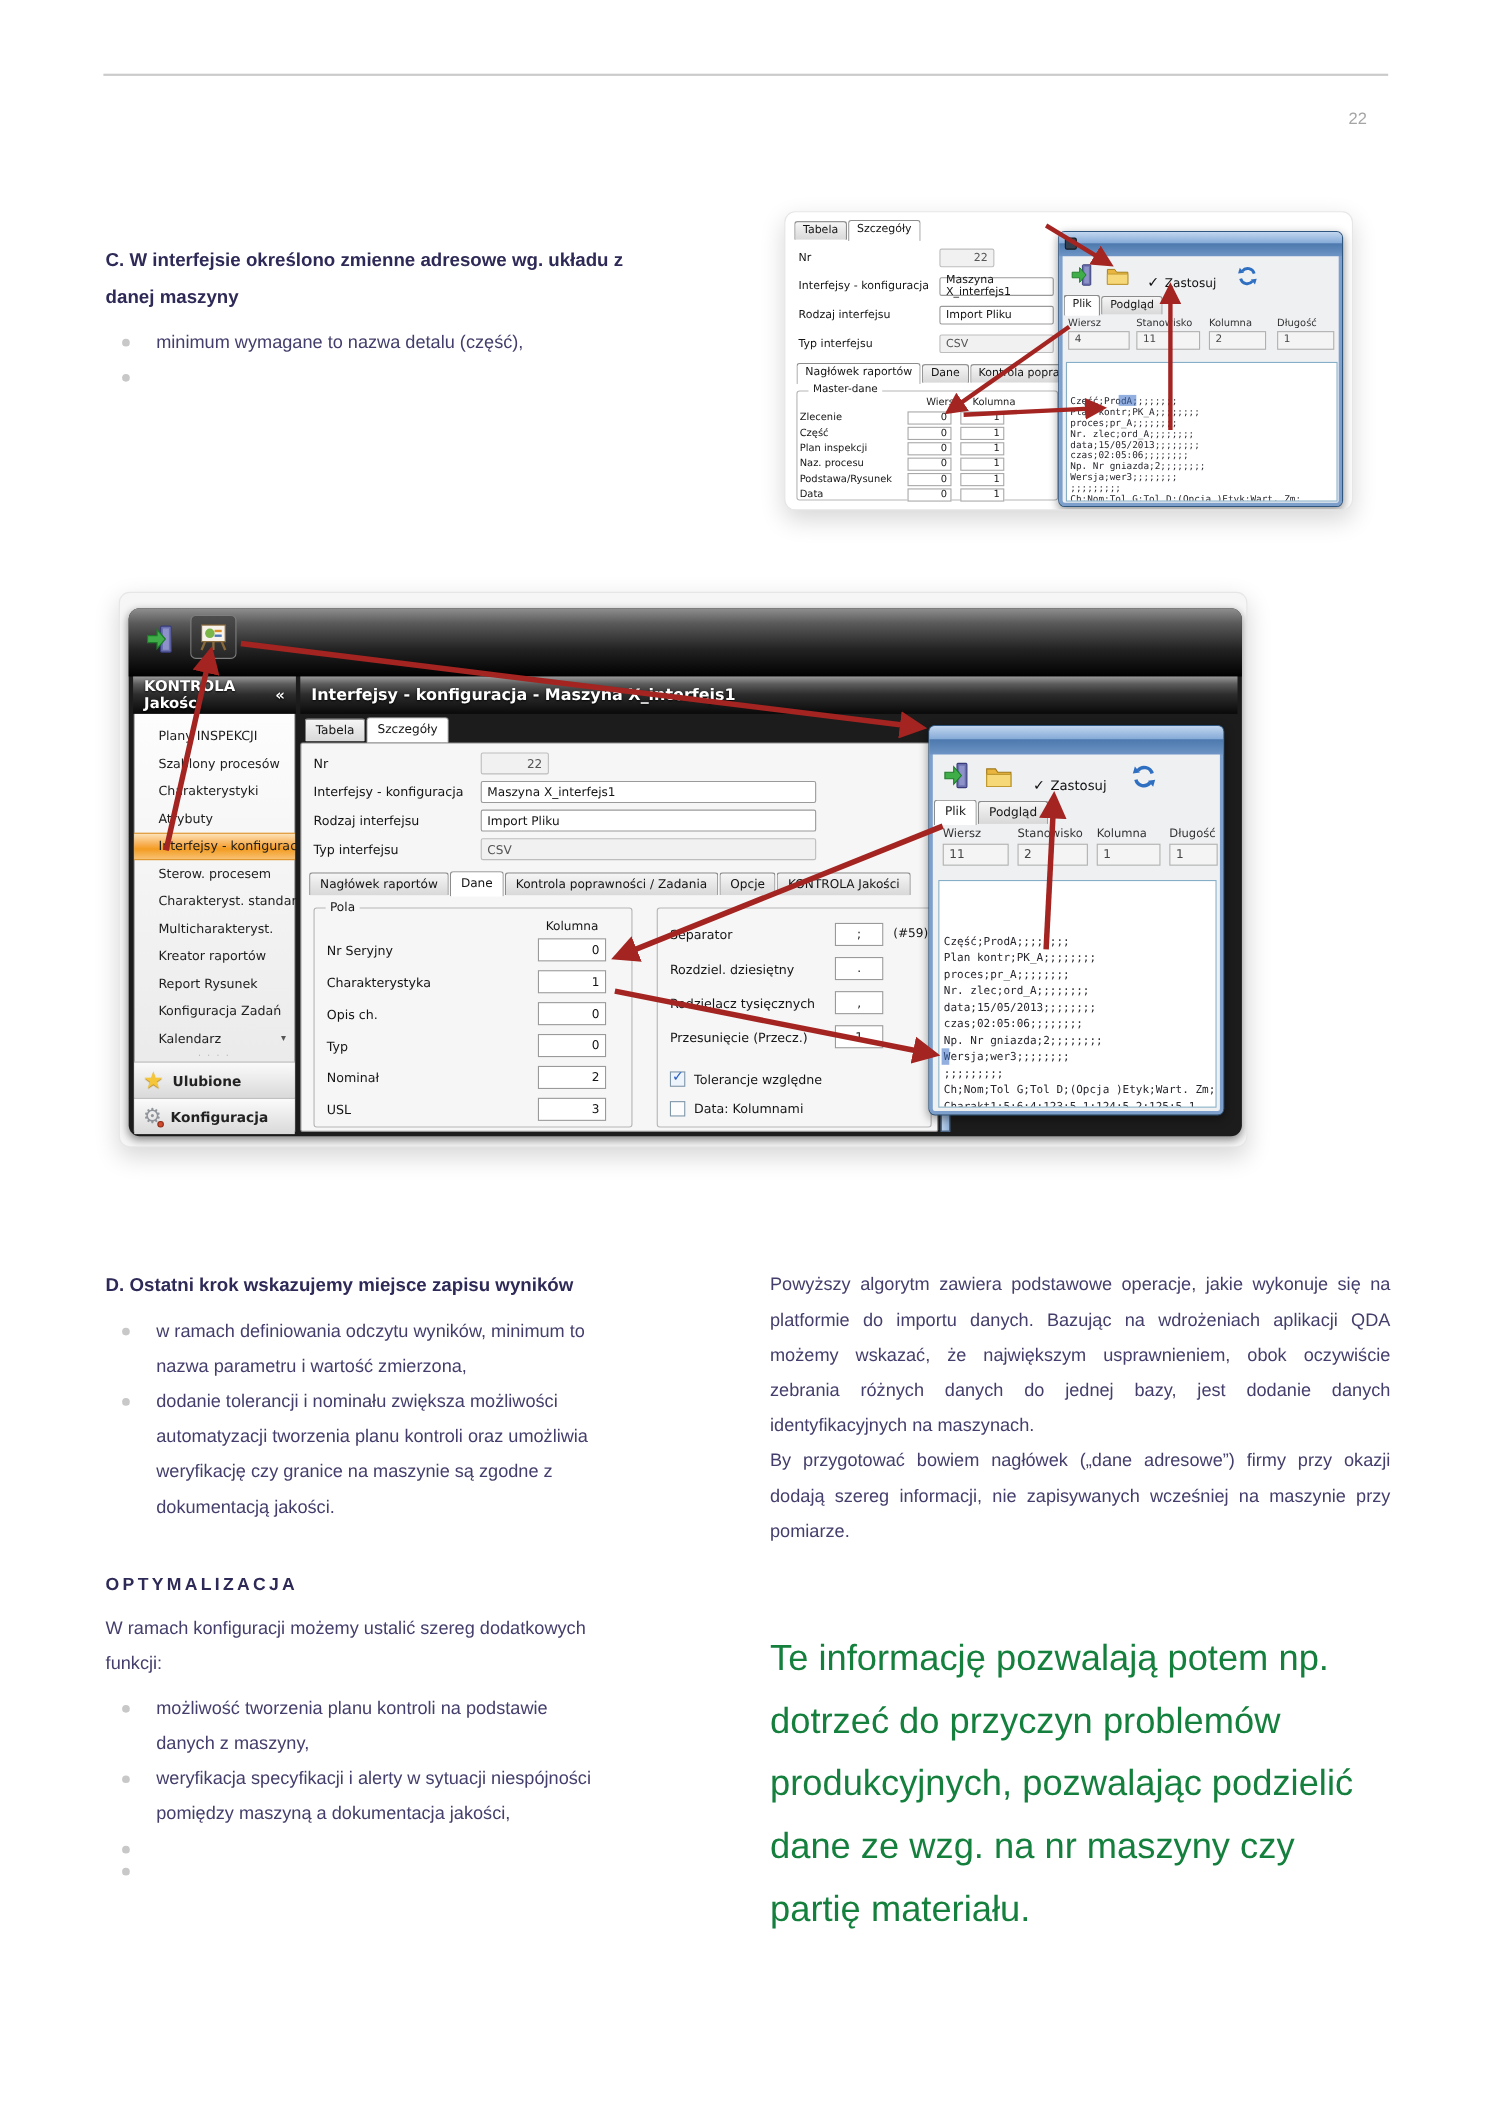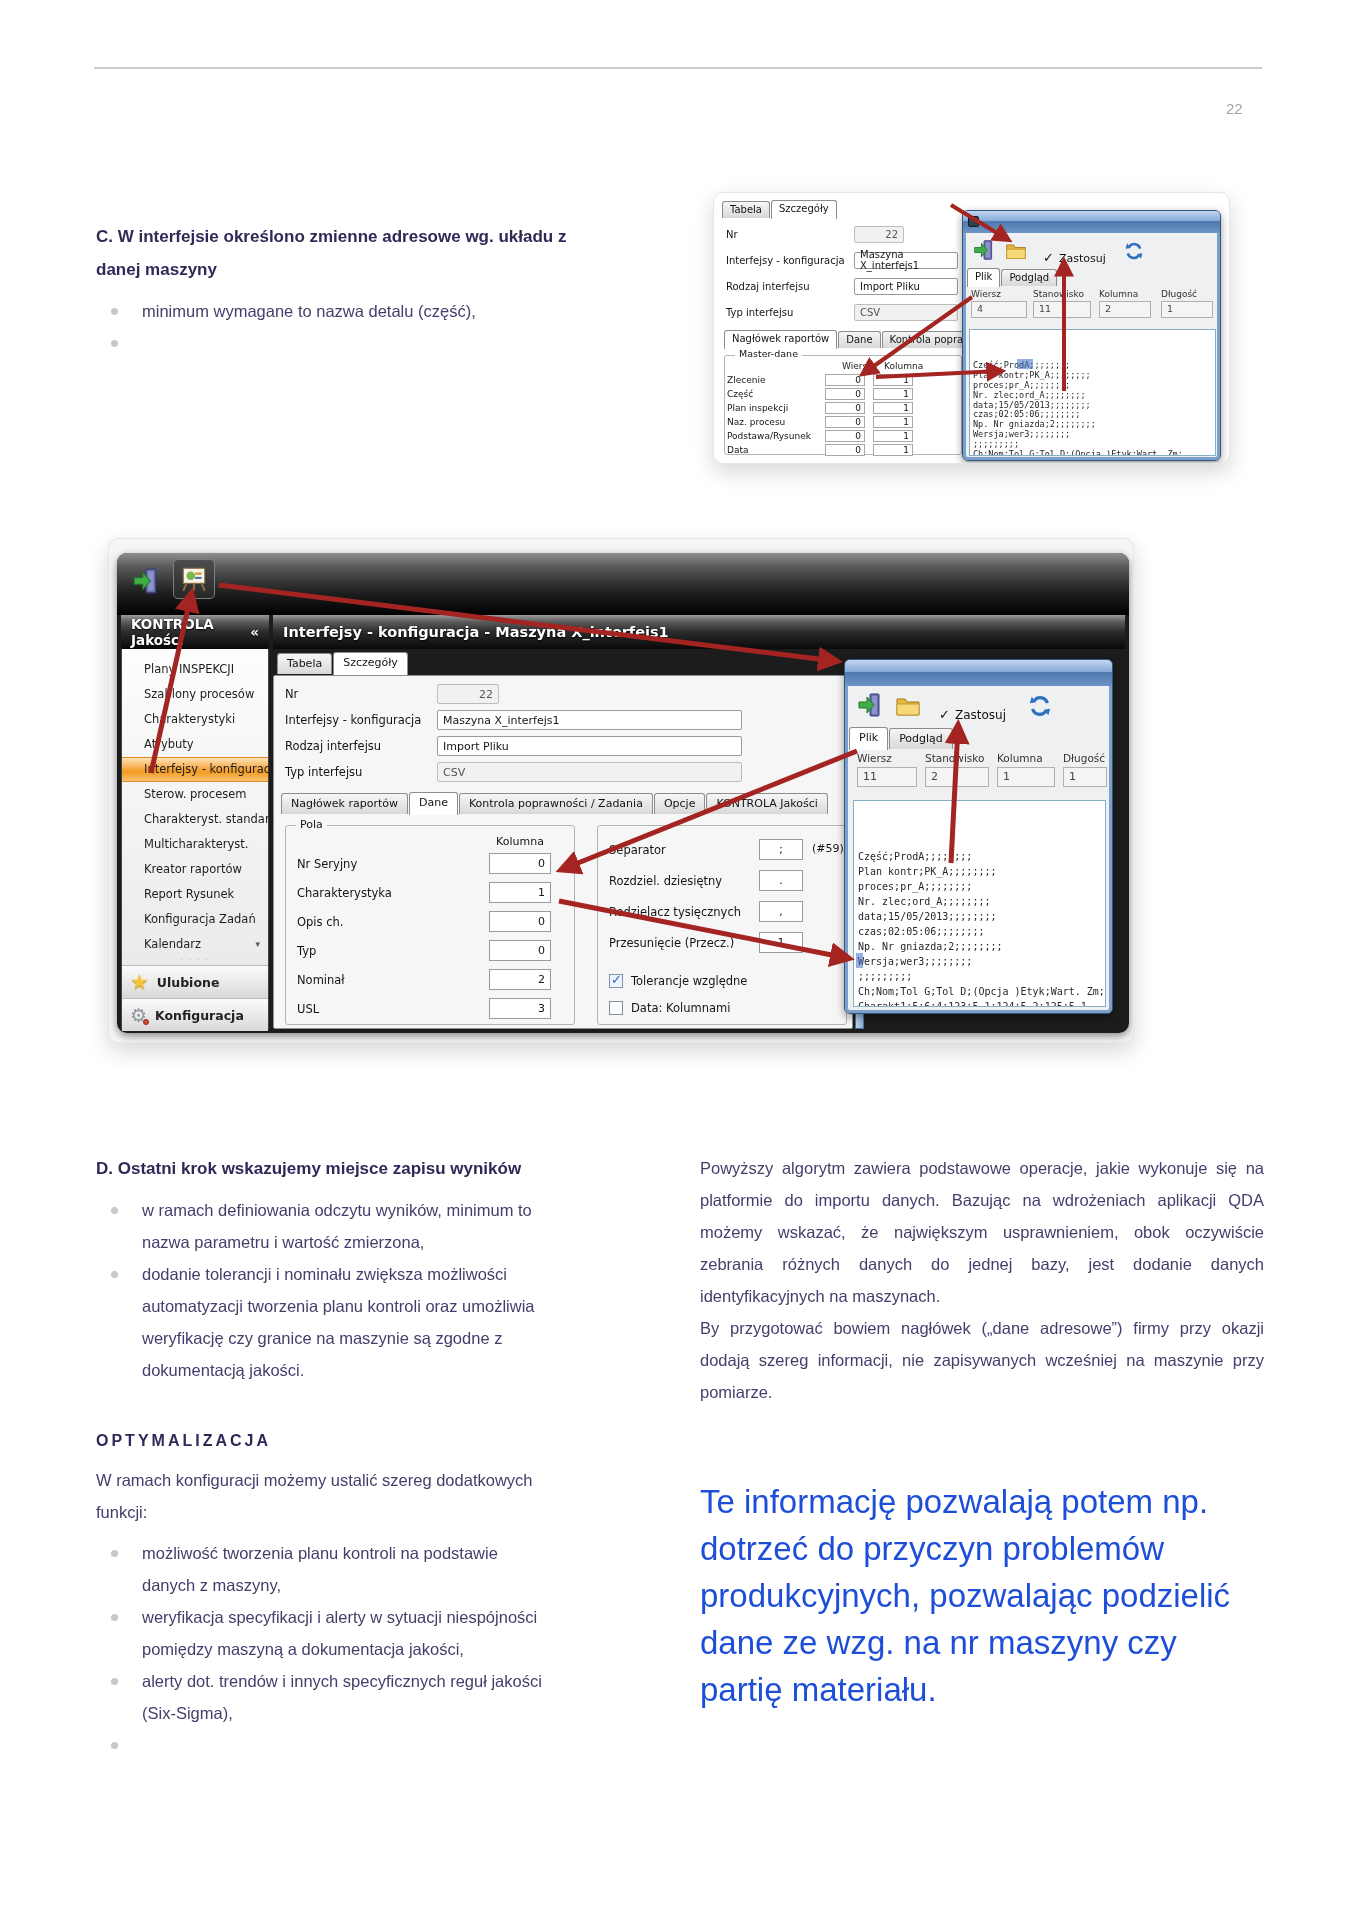--- a/index.html
+++ b/index.html
@@ -11,21 +11,21 @@
   .rule{left:94px;top:67px;width:1168px;height:2px;background:#cbcbcb}
   .pagenum{left:1226px;top:100px;font-size:15px;color:#a5a5a5}
   .doc-h{font-size:17px;font-weight:bold;color:#2e2a57;line-height:33px}
   .doc-b{font-size:16.5px;line-height:32px;color:#433e6b}
   .blist{list-style:none;margin-top:9px}
   .blist li{display:flex;align-items:flex-start}
   .bdot{flex:none;width:7px;height:7px;border-radius:50%;background:#c8c8c8;margin:13px 24px 0 15px}
   .btxt{line-height:32px}
   .opt-h{font-size:16px;font-weight:bold;letter-spacing:3px;color:#2e2a57}
   .rcol p{text-align:justify}
-  .quote{font-size:33px;line-height:47px;color:#1d4ed8}
+  .quote{font-size:33px;line-height:57px;color:#15803d}
 
   
   .card{background:#fff;border:1px solid #e6e6e6;border-radius:10px;box-shadow:0 8px 22px rgba(0,0,0,.16);overflow:hidden}
   .ui{font-family:"DejaVu Sans",sans-serif;color:#141414}
 
   
   .t{display:inline-block;padding:3px 9px 4px;background:linear-gradient(#f6f6f6,#d8d8d8);border:1px solid #8c8c8c;border-bottom:none;border-radius:3px 3px 0 0;font-size:11px;margin-right:1px;vertical-align:bottom}
   .t.active{background:#fff;position:relative;top:1px;padding-bottom:6px;z-index:3}
   #shot-top .t{font-size:10px;padding:2px 7px 3px}
   #shot-top .t.active{padding-bottom:5px}
@@ -553,21 +553,20 @@
   <li>
         <span class="bdot"></span>
         <span class="btxt doc-b" style="width:412px">możliwość tworzenia planu kontroli na podstawie danych z maszyny,</span>
       </li>
       <li>
         <span class="bdot"></span>
         <span class="btxt doc-b" style="width:412px">weryfikacja specyfikacji i alerty w sytuacji niespójności pomiędzy maszyną a dokumentacja jakości,</span>
       </li>
       <li>
         <span class="bdot"></span>
-        <span class="btxt doc-b" style="width:412px">alerty dot. trendów i innych specyficznych reguł jakości (Six-Sigma),</span>
       </li>
       <li>
         <span class="bdot"></span>
       </li>
     </ul>
 </div>
 
 <div class="a rcol doc-b" style="left:700px;top:1152px;width:564px">
   <p>Powyższy algorytm zawiera podstawowe operacje, jakie wykonuje się na platformie do importu danych. Bazując na wdrożeniach aplikacji QDA możemy wskazać, że największym usprawnieniem, obok oczywiście zebrania różnych danych do jednej bazy, jest dodanie danych identyfikacyjnych na maszynach.</p>
   <p>By przygotować bowiem nagłówek („dane adresowe”) firmy przy okazji dodają szereg informacji, nie zapisywanych wcześniej na maszynie przy pomiarze.</p>

